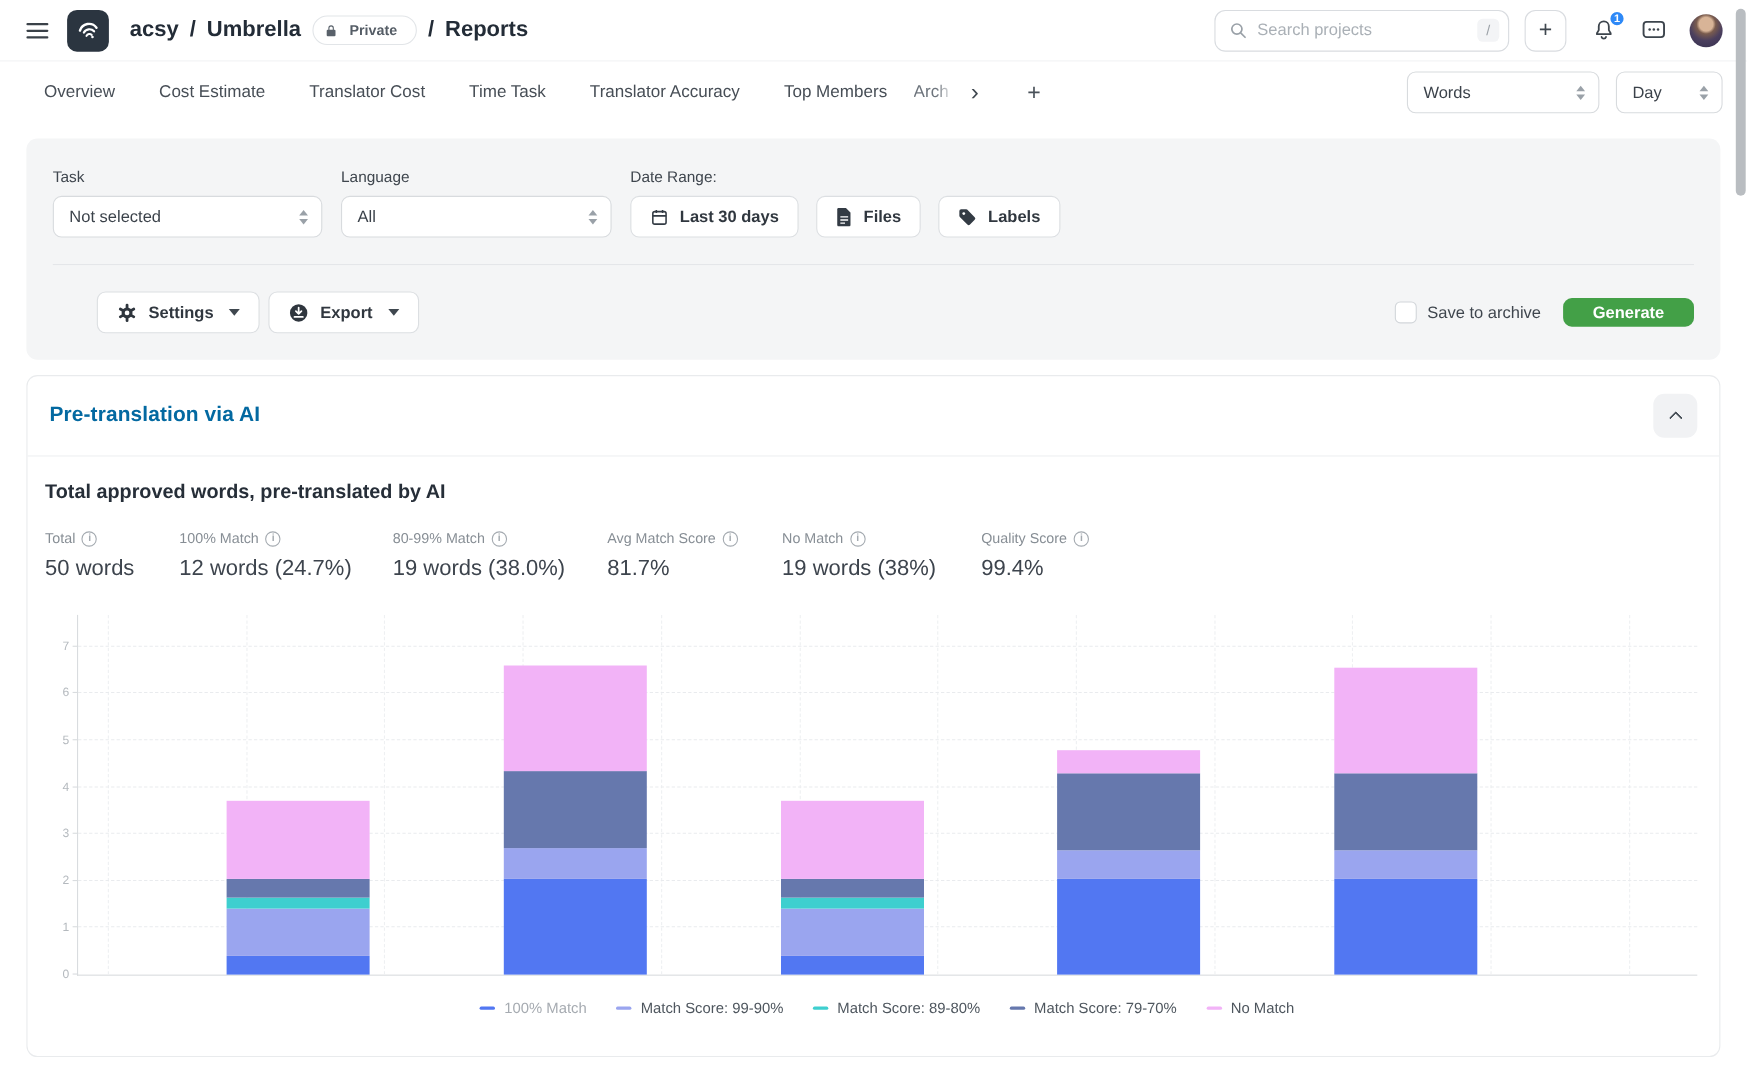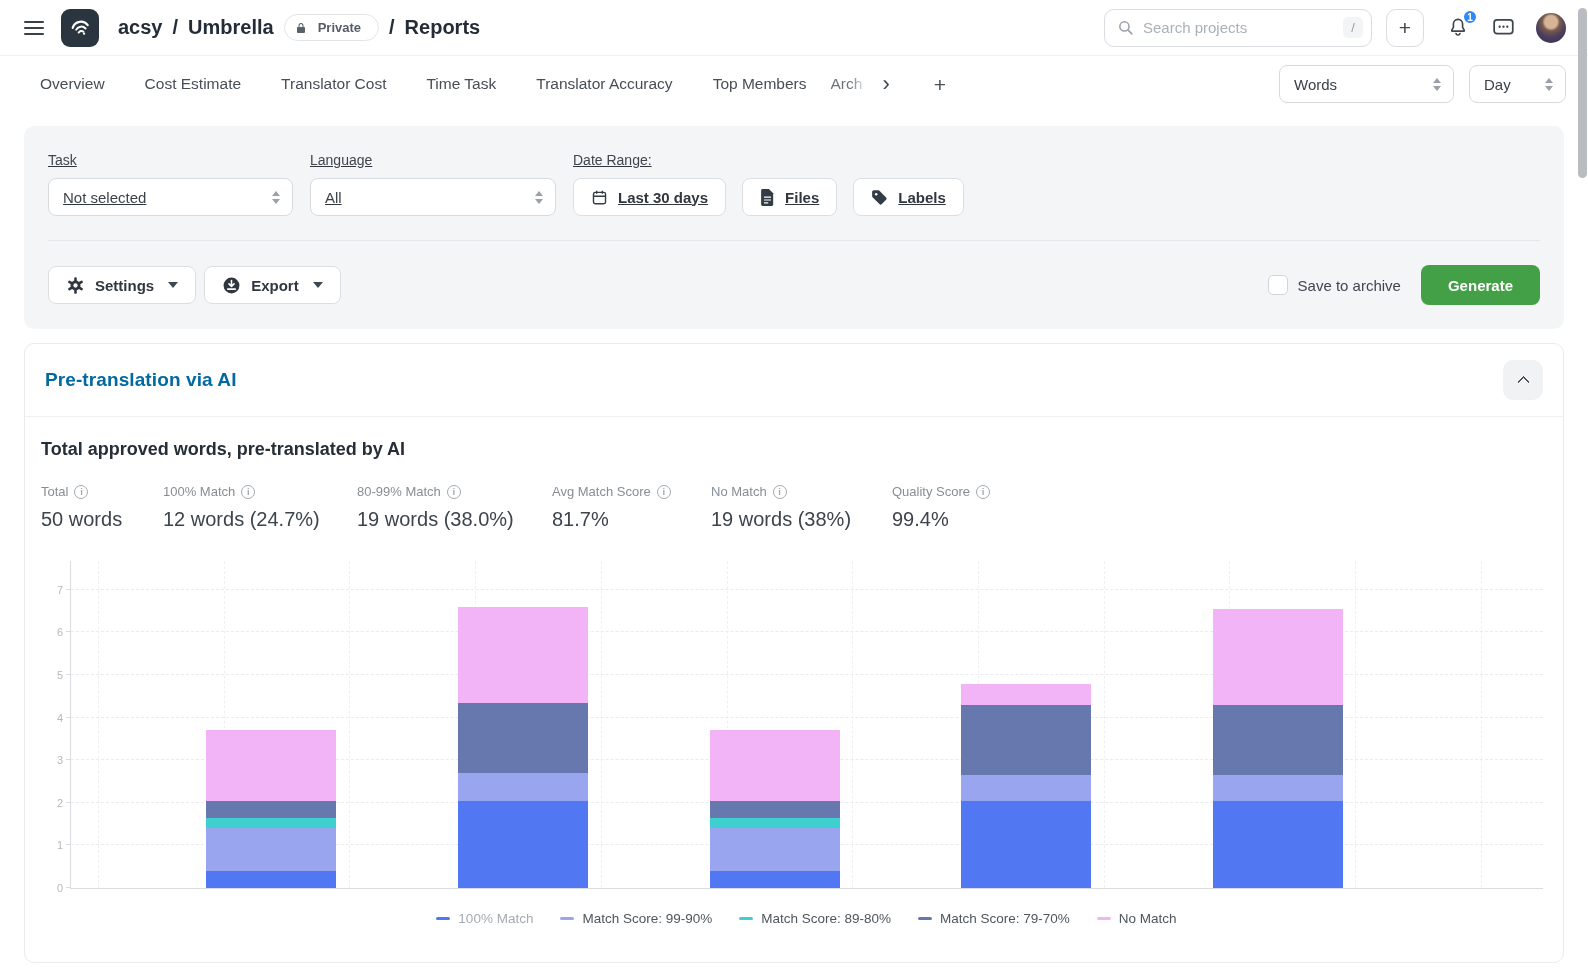--- a/index.html
+++ b/index.html
@@ -38,32 +38,32 @@
   .top-selects { margin-left:auto; display:flex; gap:15px; }
   .select { height:38px; background:#fff; border:1px solid #d8dbde; border-radius:8px; display:flex; align-items:center; justify-content:space-between; padding:0 12px 0 14px; font-size:15px; color:#3b424a; cursor:pointer; }
   .sel-words { width:175px; } .sel-day { width:97px; }
   .updown { display:flex; flex-direction:column; gap:3px; align-items:center; margin-left:10px; }
   .tri-up { width:0;height:0;border-left:4px solid transparent;border-right:4px solid transparent;border-bottom:5px solid #9aa1a8; }
   .tri-dn { width:0;height:0;border-left:4px solid transparent;border-right:4px solid transparent;border-top:5px solid #9aa1a8; }
 
   
   .panel { margin:14px 24px 0; background:#f4f5f6; border-radius:10px; padding:26px 24px 24px; }
   .frow1 { display:flex; }
-  .fgroup { margin-right:17px;text-decoration:underline; }
+  .fgroup { margin-right:17px; }
   .flabel { display:block; font-size:14px; color:#3f464e; margin-bottom:10px; }
   .fselect { width:245px; }
   .fbtns { display:flex; gap:16px; }
   .fbtn { height:38px; background:#fff; border:1px solid #dcdfe2; border-radius:8px; display:inline-flex; align-items:center; gap:10px; padding:0 17px; font-size:15px; font-weight:600; color:#30373f; cursor:pointer; white-space:nowrap; }
   .divider { border:none; border-top:1px solid #e4e6e9; margin:24px 0 0; }
-  .frow2 { display:flex; align-items:center; margin-top:24px; }
+  .frow2 { display:flex; align-items:center; margin-top:24px;margin-left:40px; }
   .caret-dn { width:0;height:0;border-left:5px solid transparent;border-right:5px solid transparent;border-top:6px solid #3f474f; margin-left:4px; }
   .frow2-right { margin-left:auto; display:flex; align-items:center; }
   .checkbox { width:20px; height:20px; background:#fff; border:1px solid #d2d6da; border-radius:5px; cursor:pointer; }
   .cb-label { font-size:15px; color:#3f464e; margin:0 20px 0 10px; cursor:default; }
-  .btn-generate { height:40px; padding:0 27px; background:#43a047; border:none; border-radius:8px; color:#fff; font-size:15px; font-weight:700; font-family:inherit; cursor:pointer; }
+  .btn-generate { height:26px; padding:0 27px; background:#43a047; border:none; border-radius:8px; color:#fff; font-size:15px; font-weight:700; font-family:inherit; cursor:pointer; }
 
   
   .card { margin:14px 24px 0; border:1px solid #e9ebed; border-radius:10px; background:#fff; min-height:620px; }
   .card-head { display:flex; align-items:center; justify-content:space-between; padding:16px 20px; }
   .card-title { font-size:19px; font-weight:700; color:#0369a1; letter-spacing:.1px; }
   .collapse-btn { width:40px; height:40px; background:#f1f2f4; border:none; border-radius:10px; cursor:pointer; display:flex; align-items:center; justify-content:center; }
   .chev-up { width:9px; height:9px; border:solid #4a525a; border-width:2.4px 2.4px 0 0; transform:rotate(-45deg) translate(-1px,1px); border-radius:1px; }
   .card-div { border:none; border-top:1px solid #eef0f2; }
   .card-body { padding:22px 20px 0 16px; }
   .subtitle { font-size:18px; font-weight:700; color:#262e38; }

